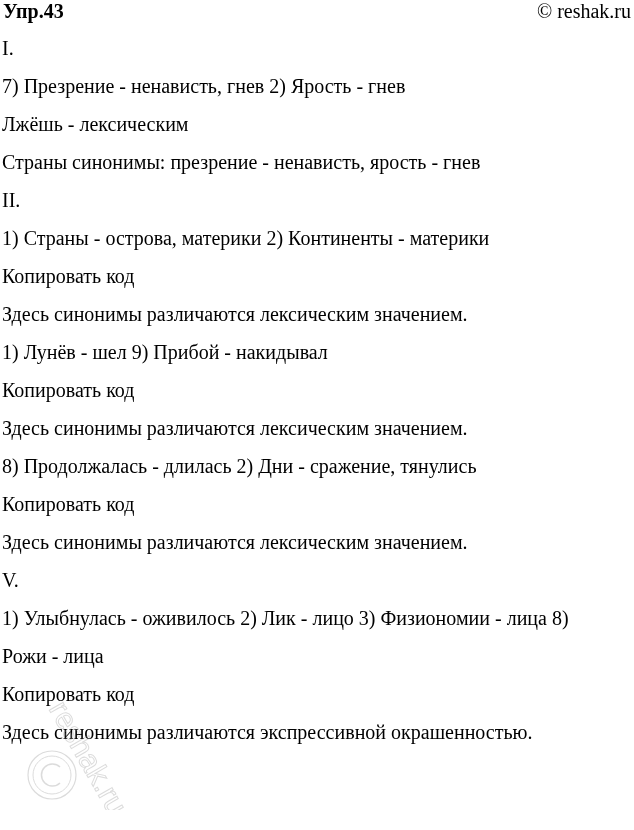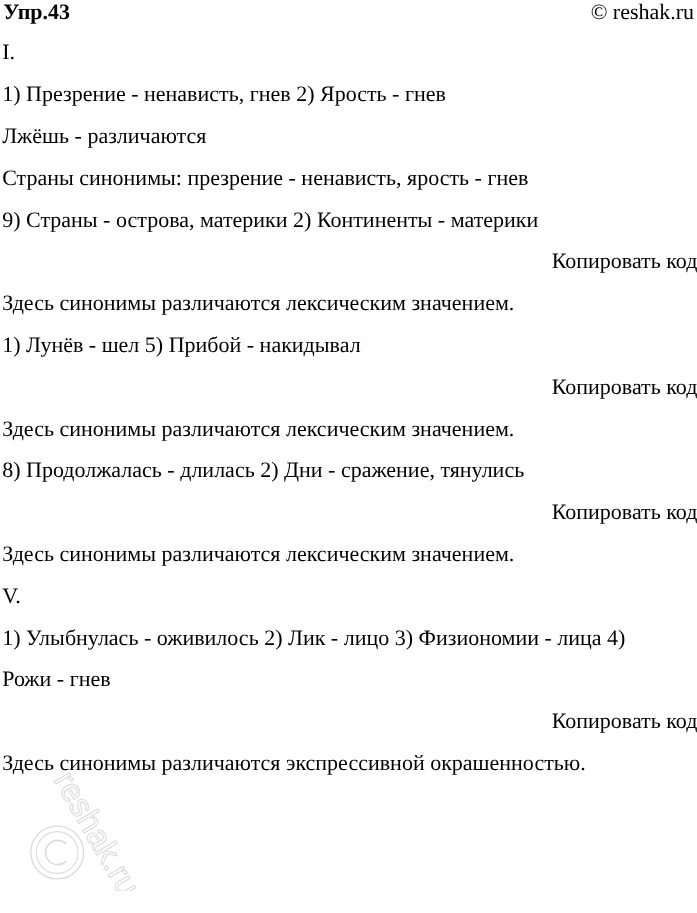--- a/index.html
+++ b/index.html
@@ -45,21 +45,20 @@
     width: 632px;
   }
   .line {
     font-size: 20px;
     line-height: 22px;
     height: 38px;
     white-space: nowrap;
   }
   .line.copy {
     cursor: pointer;
-    text-align: right;
   }
   .watermark {
     position: absolute;
     left: 20px;
     top: 680px;
     width: 110px;
     height: 130px;
     pointer-events: none;
     opacity: 0.35;
   }
@@ -67,35 +66,36 @@
 </head>
 <body>
 
 <div class="header">
   <div class="title">Упр.43</div>
   <div class="copyright">© reshak.ru</div>
 </div>
 
 <div class="content">
   <div class="line">I.</div>
-  <div class="line">1) Презрение - ненависть, гнев 2) Ярость - гнев</div>
-  <div class="line">Лжёшь - различаются</div>
+  <div class="line">7) Презрение - ненависть, гнев 2) Ярость - гнев</div>
+  <div class="line">Лжёшь - лексическим</div>
   <div class="line">Страны синонимы: презрение - ненависть, ярость - гнев</div>
-  <div class="line">9) Страны - острова, материки 2) Континенты - материки</div>
+  <div class="line">II.</div>
+  <div class="line">1) Страны - острова, материки 2) Континенты - материки</div>
   <div class="line copy">Копировать код</div>
   <div class="line">Здесь синонимы различаются лексическим значением.</div>
-  <div class="line">1) Лунёв - шел 5) Прибой - накидывал</div>
+  <div class="line">1) Лунёв - шел 9) Прибой - накидывал</div>
   <div class="line copy">Копировать код</div>
   <div class="line">Здесь синонимы различаются лексическим значением.</div>
   <div class="line">8) Продолжалась - длилась 2) Дни - сражение, тянулись</div>
   <div class="line copy">Копировать код</div>
   <div class="line">Здесь синонимы различаются лексическим значением.</div>
   <div class="line">V.</div>
-  <div class="line">1) Улыбнулась - оживилось 2) Лик - лицо 3) Физиономии - лица 4)</div>
-  <div class="line">Рожи - гнев</div>
+  <div class="line">1) Улыбнулась - оживилось 2) Лик - лицо 3) Физиономии - лица 8)</div>
+  <div class="line">Рожи - лица</div>
   <div class="line copy">Копировать код</div>
   <div class="line">Здесь синонимы различаются экспрессивной окрашенностью.</div>
 </div>
 
 <div class="watermark">
   <svg width="110" height="130" viewBox="0 0 110 130" xmlns="http://www.w3.org/2000/svg">
     <g transform="rotate(60 55 65)" fill="none" stroke="#9a9a9a" stroke-width="1.2">
       <text x="10" y="70" font-family="Liberation Sans, sans-serif" font-size="30" fill="none" stroke="#9a9a9a" stroke-width="1">reshak.ru</text>
     </g>
     <circle cx="32" cy="95" r="24" fill="none" stroke="#9a9a9a" stroke-width="1.2"></circle>

